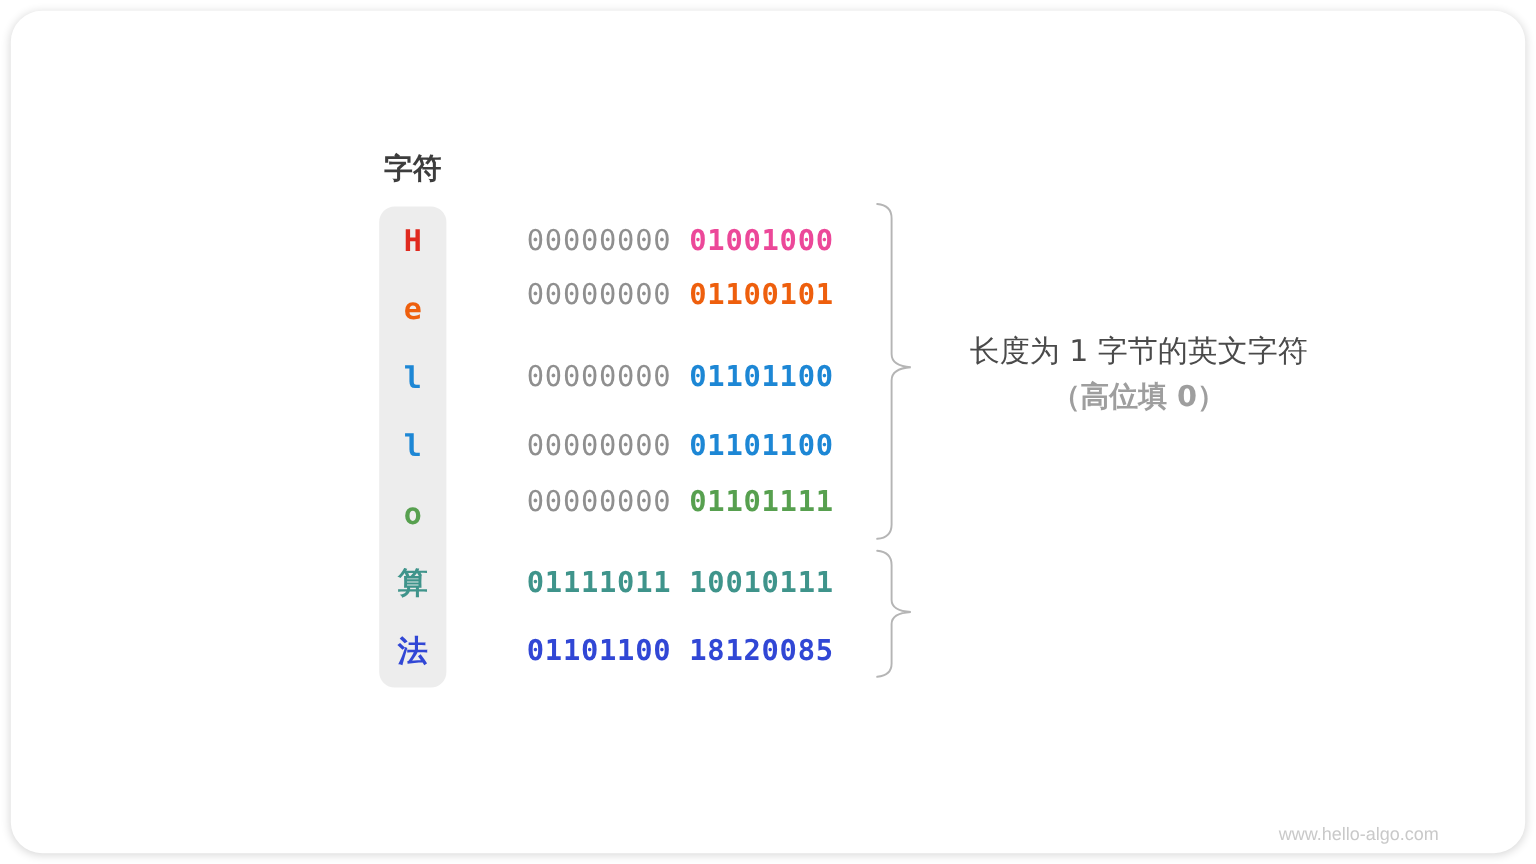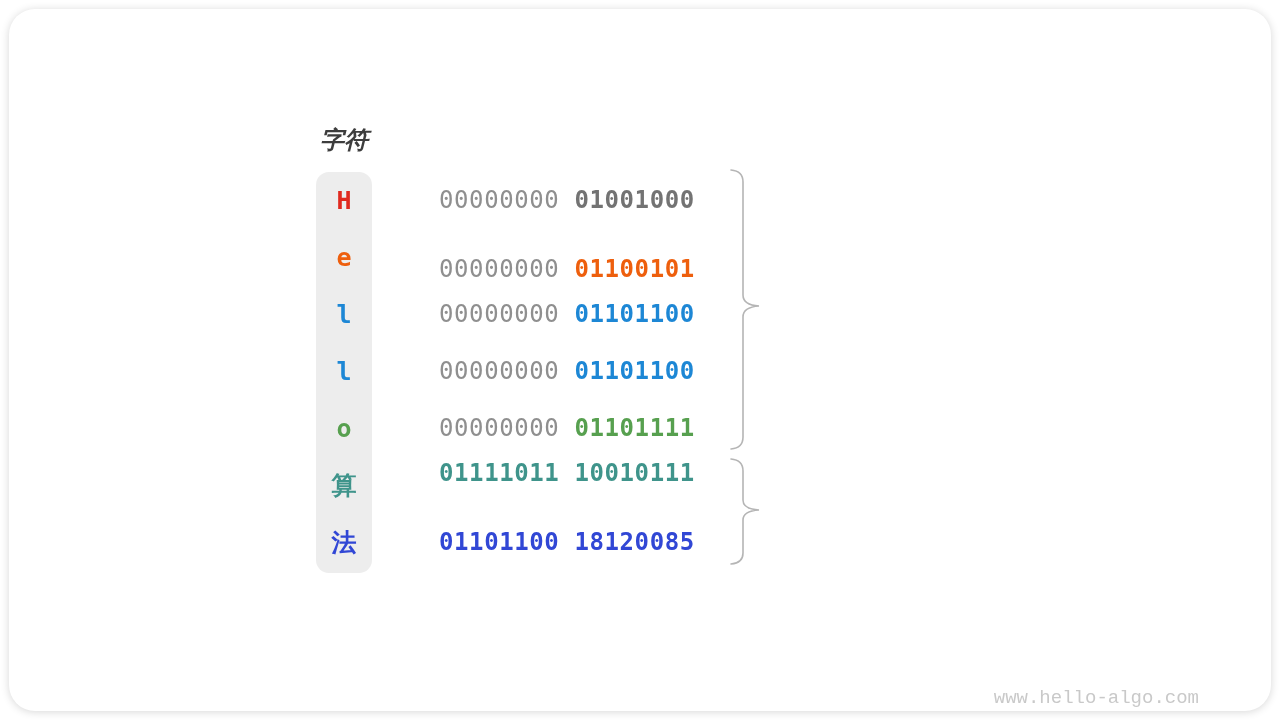--- a/index.html
+++ b/index.html
@@ -21,21 +21,20 @@
   }
   .col-header {
     position: absolute;
     top: 116px;
     height: 30px;
     line-height: 30px;
     text-align: center;
     font-weight: bold;
     font-size: 24px;
     color: var(--header_text, #3d3d3d);
-    font-style: italic;
   }
   .char-header { left: 307px; width: 56px; }
   .unicode-header {
     left: 430px; width: 256px;
     font-family: "DejaVu Sans Mono", monospace;
   }
   .char-band {
     position: absolute;
     left: 307px; top: 163px;
     width: 56px; height: 401px;
@@ -98,22 +97,22 @@
     margin-top: 11px;
     font-size: 24px;
     line-height: 26px;
     font-weight: bold;
     color: var(--annotation_secondary, #9e9e9e);
   }
   .watermark {
     position: absolute;
     top: 678px;
     right: 72px;
-    font-family: Liberation Mono, monospace;
-    font-size: 19px;
+    font-family: Liberation Sans, sans-serif;
+    font-size: 15px;
     color: var(--watermark, #c9c9c9);
   }
 </style>
 </head>
 <body>
 
 <div class="card">
 
   <div class="col-header char-header">字符</div>
 
@@ -121,42 +120,46 @@
 
   <div class="char-cell" style="top: 163px; color: rgb(224, 42, 31);">H</div>
   <div class="char-cell" style="top: 220px; color: rgb(238, 95, 13);">e</div>
   <div class="char-cell" style="top: 277px; color: rgb(29, 135, 213);">l</div>
   <div class="char-cell" style="top: 334px; color: rgb(29, 135, 213);">l</div>
   <div class="char-cell" style="top: 391px; color: rgb(87, 160, 79);">o</div>
   <div class="char-cell" style="top: 448px; color: rgb(63, 148, 139);">算</div>
   <div class="char-cell" style="top: 505px; color: rgb(49, 71, 213);">法</div>
 
   <div class="binary-row" style="top:163px">
-    <span class="byte gray">00000000</span><span class="byte colored" style="color: #737373;">01001000</span>
+    <span class="byte gray">00000000</span><span class="byte colored" style="color: #ec4899;">01001000</span>
   </div>
-  <div class="binary-row" style="top:232px">
+  <div class="binary-row" style="top:208px">
     <span class="byte gray">00000000</span><span class="byte colored" style="color: rgb(238, 95, 13);">01100101</span>
   </div>
   <div class="binary-row" style="top:277px">
     <span class="byte gray">00000000</span><span class="byte colored" style="color: rgb(29, 135, 213);">01101100</span>
   </div>
   <div class="binary-row" style="top:334px">
     <span class="byte gray">00000000</span><span class="byte colored" style="color: rgb(29, 135, 213);">01101100</span>
   </div>
-  <div class="binary-row" style="top:391px">
+  <div class="binary-row" style="top:381px">
     <span class="byte gray">00000000</span><span class="byte colored" style="color: rgb(87, 160, 79);">01101111</span>
   </div>
-  <div class="binary-row" style="top:436px">
+  <div class="binary-row" style="top:448px">
     <span class="byte colored" style="color: rgb(63, 148, 139);">01111011</span><span class="byte colored" style="color: rgb(63, 148, 139);">10010111</span>
   </div>
   <div class="binary-row" style="top:505px">
     <span class="byte colored" style="color: rgb(49, 71, 213);">01101100</span><span class="byte colored" style="color: rgb(49, 71, 213);">18120085</span>
   </div>
 
   <svg class="braces-svg" viewBox="0 0 55 420">
     <path d="M17,11 Q29,12 29,23 L29,136 Q29,146 45,147 Q29,148 29,158 L29,278 Q29,289 17,290"></path>
     <path d="M17,300 Q29,301 29,312 L29,341 Q29,350 45,351 Q29,352 29,361 L29,394 Q29,404 17,405"></path>
   </svg>
 
+  <div class="annotation annotation-en">
+    <div class="line1">长度为 1 字节的英文字符</div>
+    <div class="line2">（高位填 0）</div>
+  </div>
 
   <div class="watermark">www.hello-algo.com</div>
 
 </div>
 
 </body></html>

